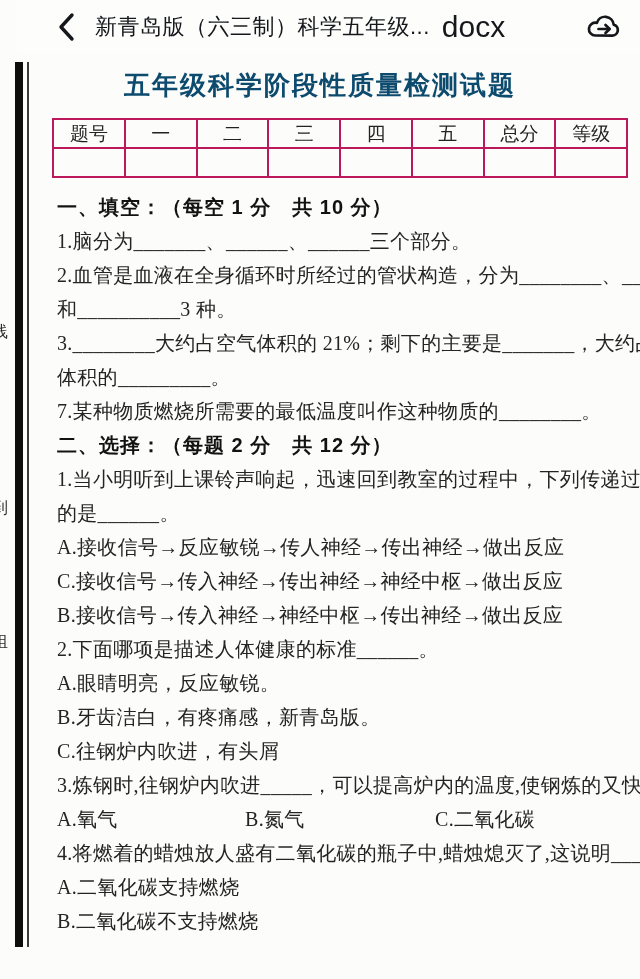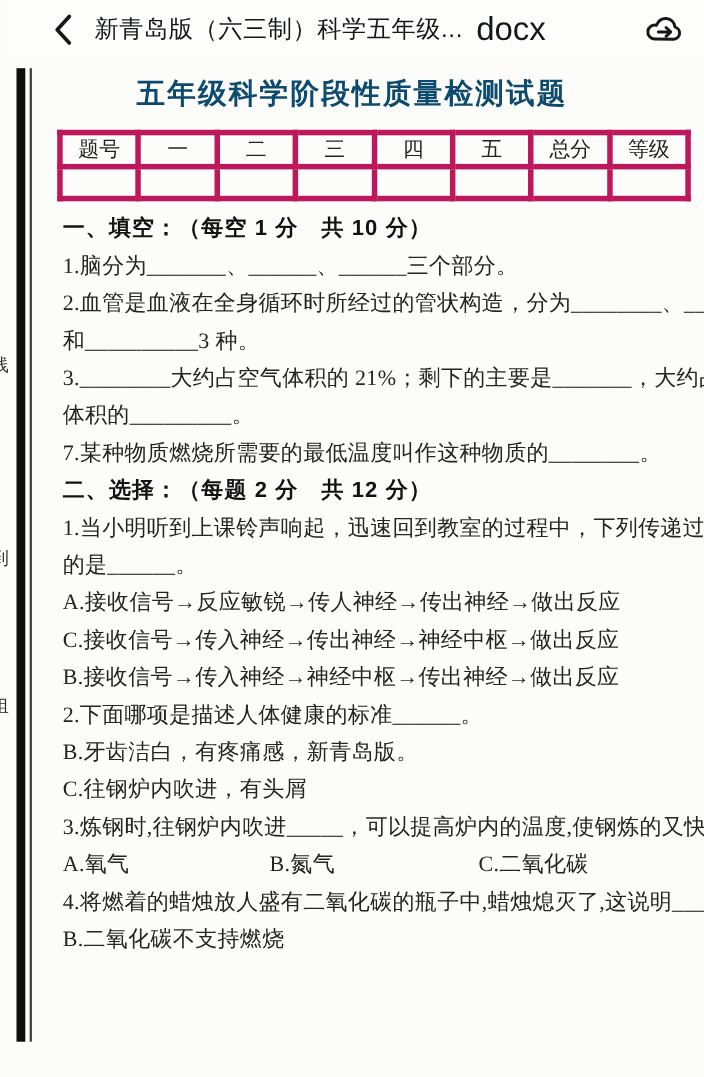--- a/index.html
+++ b/index.html
@@ -12,21 +12,21 @@
   .screen {
     position: relative;
     width: 640px; height: 979px;
     background: #fcfcfb;
     overflow: hidden;
     color: #242424;
   }
 
   
   .appbar {
-    position: absolute; top: 0; left: 8px; right: 0; height: 54px;
+    position: absolute; top: 0; left: 17px; right: 0; height: 54px;
     display: flex; align-items: center;
     padding: 0 16px 0 32px;
     background: #fdfdfc;
   }
   .back-btn {
     width: 34px; height: 34px;
     display: flex; align-items: center; justify-content: center;
     cursor: pointer; flex: 0 0 auto;
   }
   .appbar-title {
@@ -66,21 +66,21 @@
     text-align: center;
     font-family: "Liberation Sans", "DejaVu Sans", sans-serif;
     font-weight: bold; font-size: 26px; letter-spacing: 2px; color: #0c4a6e;
   }
   table.score-table {
     position: absolute; top: 118px; left: 52px;
     width: 576px; border-collapse: collapse;
     table-layout: fixed;
   }
   table.score-table td {
-    border: 5px solid #be185d;
+    border: 2px solid #be185d;
     height: 29px;
     text-align: center; vertical-align: middle;
     font-size: 19px; color: #222; padding: 0;
   }
 
   .content {
     position: absolute; top: 190px; left: 57px; width: 560px;
   }
   .line {
     height: 34px;
@@ -166,25 +166,27 @@
     <div class="line">3.________大约占空气体积的 21%；剩下的主要是_______，大约占空气</div>
     <div class="line">体积的_________。</div>
     <div class="line">7.某种物质燃烧所需要的最低温度叫作这种物质的________。</div>
     <div class="line heading">二、选择：（每题 2 分　共 12 分）</div>
     <div class="line">1.当小明听到上课铃声响起，迅速回到教室的过程中，下列传递过程正确</div>
     <div class="line">的是______。</div>
     <div class="line">A.接收信号→反应敏锐→传人神经→传出神经→做出反应</div>
     <div class="line">C.接收信号→传入神经→传出神经→神经中枢→做出反应</div>
     <div class="line">B.接收信号→传入神经→神经中枢→传出神经→做出反应</div>
     <div class="line">2.下面哪项是描述人体健康的标准______。</div>
+    <div class="line">A.眼睛明亮，反应敏锐。</div>
     <div class="line">B.牙齿洁白，有疼痛感，新青岛版。</div>
     <div class="line">C.往钢炉内吹进，有头屑</div>
     <div class="line">3.炼钢时,往钢炉内吹进_____，可以提高炉内的温度,使钢炼的又快又好。</div>
     <div class="line options-row">
       <span class="opt-a">A.氧气</span>
       <span class="opt-b">B.氮气</span>
       <span class="opt-c">C.二氧化碳</span>
     </div>
     <div class="line">4.将燃着的蜡烛放人盛有二氧化碳的瓶子中,蜡烛熄灭了,这说明_____。</div>
+    <div class="line">A.二氧化碳支持燃烧</div>
     <div class="line">B.二氧化碳不支持燃烧</div>
   </div>
 
 </div>
 
 </body></html>

